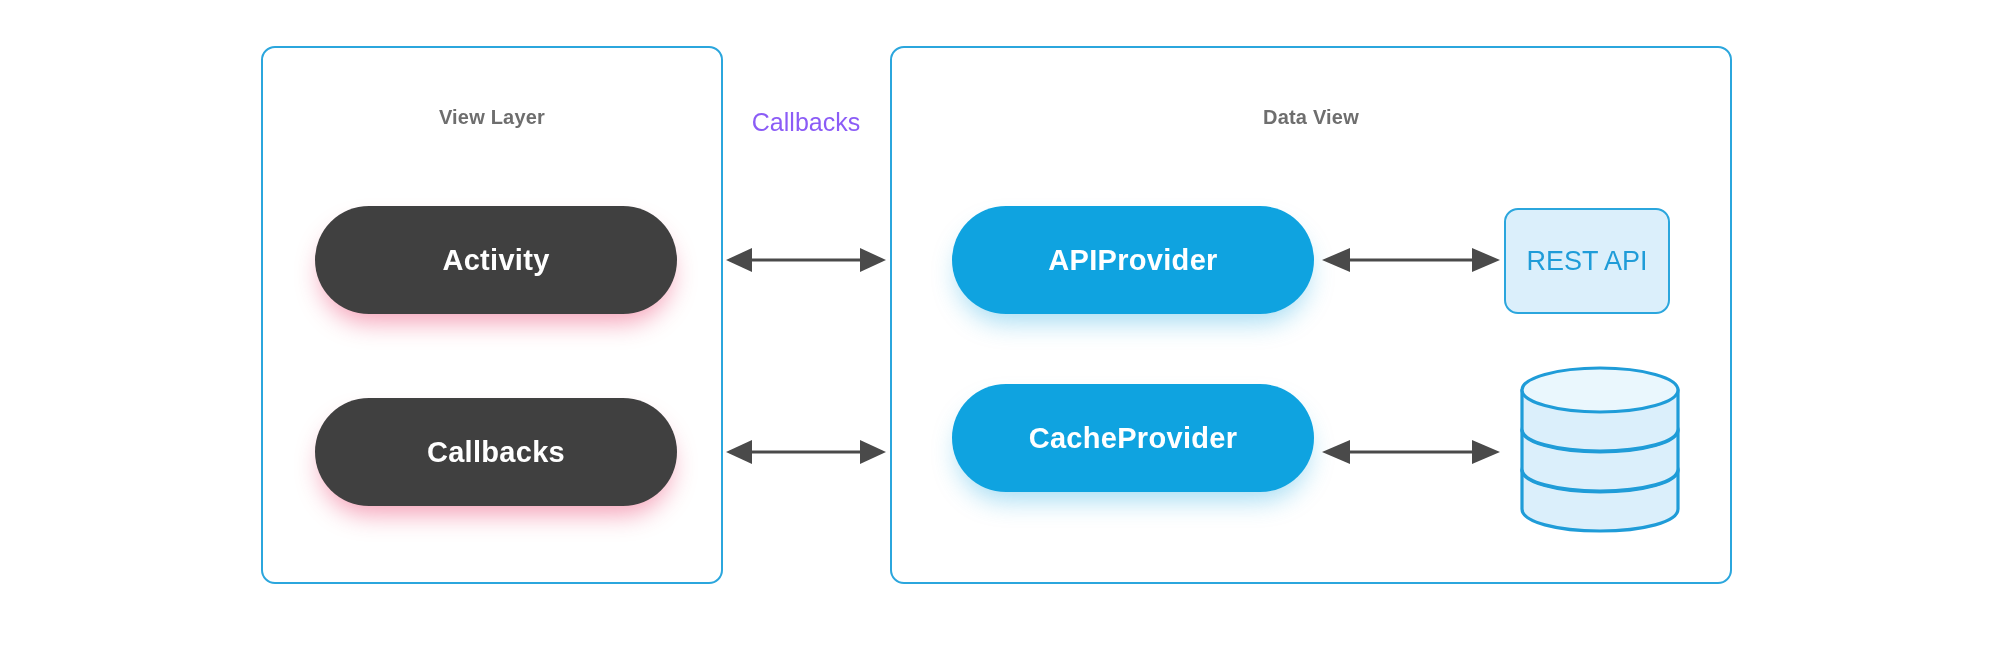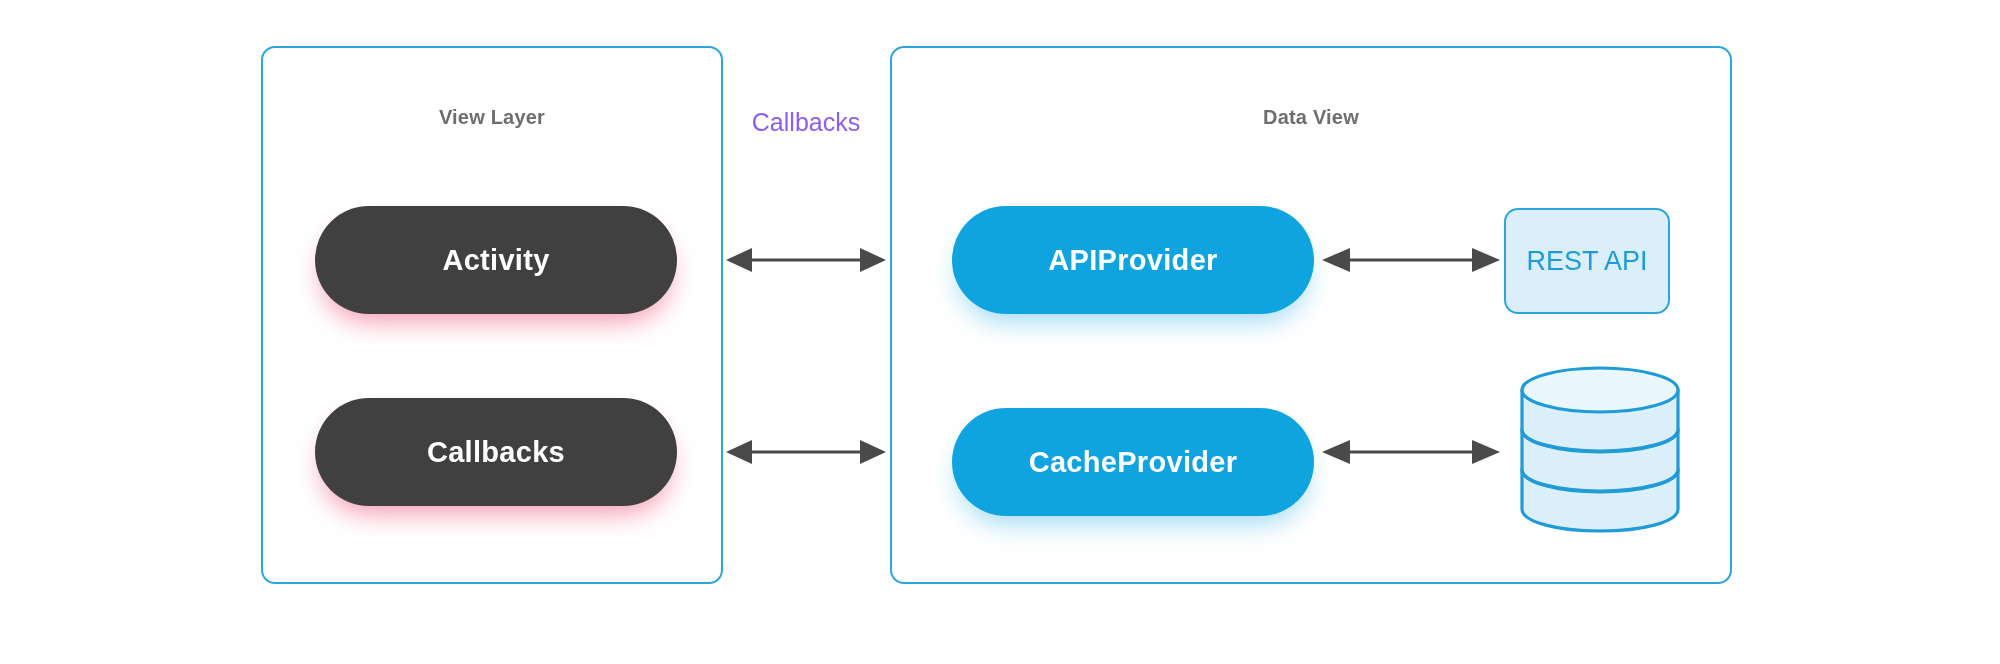--- a/index.html
+++ b/index.html
@@ -74,21 +74,21 @@
     box-shadow: 0 14px 26px -6px rgba(228, 0, 63, 0.38);
   }
   .pill.blue {
     background: #0fa3e0;
     box-shadow: 0 14px 26px -6px rgba(15, 163, 224, 0.38);
   }
 
   #pill-activity   { left: 315px;  top: 206px; width: 362px; }
   #pill-fregment   { left: 315px;  top: 398px; width: 362px; }
   #pill-apiprovider   { left: 952px; top: 206px; width: 362px; }
-  #pill-cacheprovider { left: 952px; top: 408px; width: 362px; }
+  #pill-cacheprovider { left: 952px; top: 384px; width: 362px; }
 
   
   #rest-api-box {
     position: absolute;
     left: 1504px;
     top: 208px;
     width: 166px;
     height: 106px;
     box-sizing: border-box;
     border: 2.5px solid #2ba6dd;

